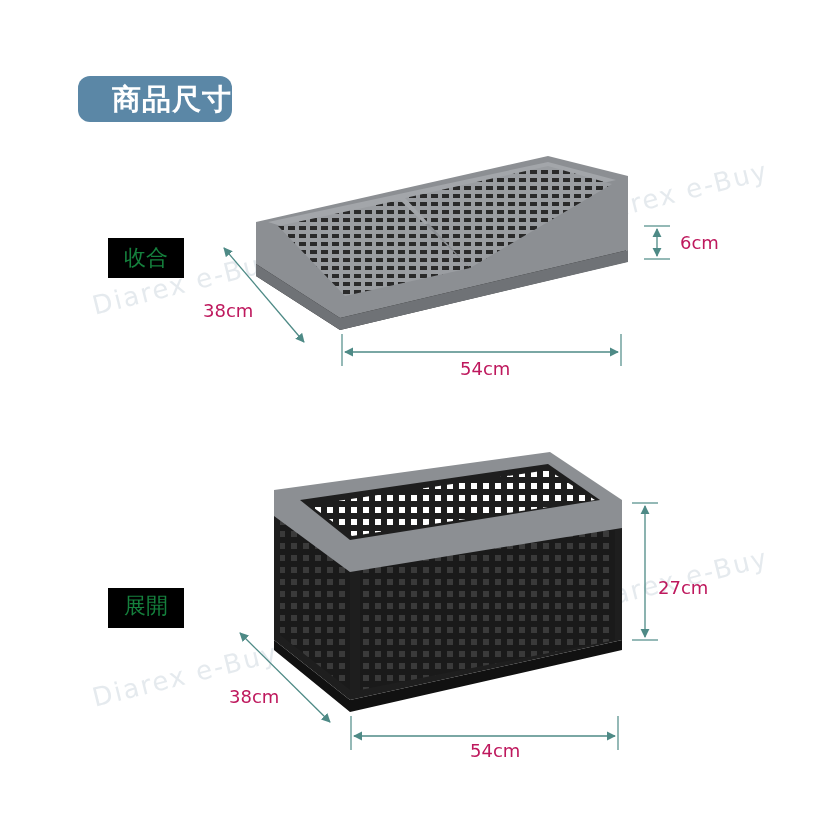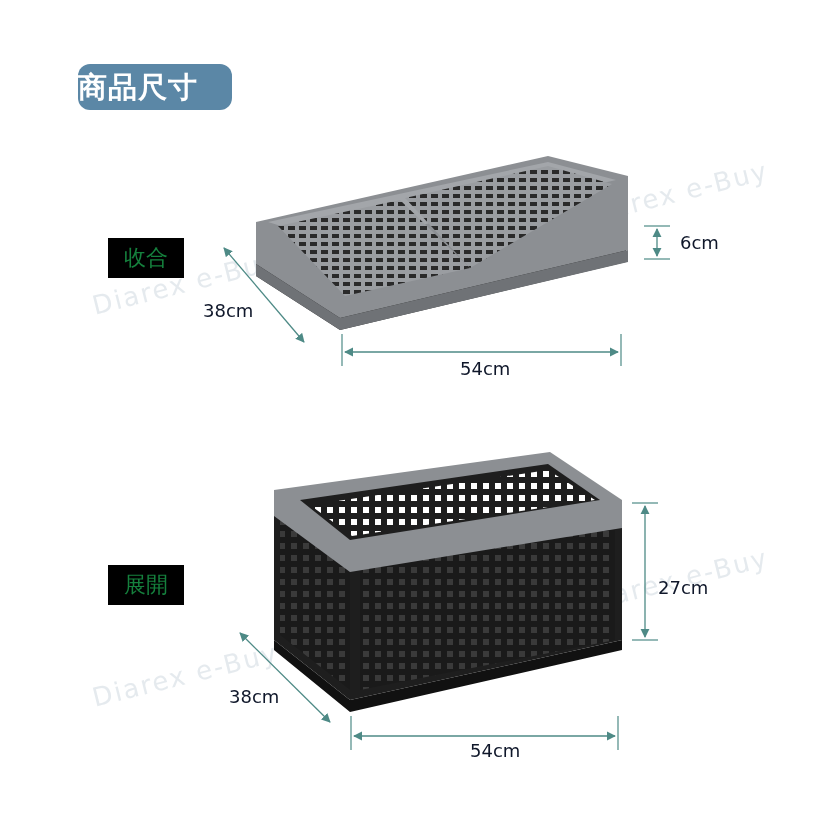--- a/index.html
+++ b/index.html
@@ -1,39 +1,39 @@
 <!DOCTYPE html>
 <html><head>
 <meta charset="utf-8">
 <style>
   html, body { margin:0; padding:0; background:#ffffff; }
   body { width:816px; height:816px; position:relative; overflow:hidden;
          font-family:"DejaVu Sans","Liberation Sans",sans-serif; }
-  .title-pill { position:absolute; left:78px; top:64px; width:154px; height:46px;
+  .title-pill { position:absolute; left:78px; top:76px; width:154px; height:46px;
     background:#5b87a6; border-radius:12px; color:#fff; font-weight:bold;
-    font-size:29px; line-height:46px; text-align:left; letter-spacing:1px; }
+    font-size:29px; line-height:46px; text-align:right; letter-spacing:1px; }
   .state-label { position:absolute; background:#000; color:#15803d; font-size:22px;
     width:76px; height:40px; line-height:40px; text-align:center; }
-  .dim-text { position:absolute; color:#0f172a; font-size:18px; }
+  .dim-text { position:absolute; color:#be185d; font-size:18px; }
   .watermark { position:absolute; color:rgba(180,195,205,0.35); font-size:26px;
     transform:rotate(-14deg); letter-spacing:2px; white-space:nowrap; }
   svg { position:absolute; left:0; top:0; }
 </style>
 </head>
 <body>
 
 <div class="title-pill">商品尺寸</div>
 
 <div class="watermark" style="left:580px;top:178px;">Diarex e-Buy</div>
 <div class="watermark" style="left:90px;top:268px;">Diarex e-Buy</div>
 <div class="watermark" style="left:580px;top:565px;">Diarex e-Buy</div>
 <div class="watermark" style="left:90px;top:660px;">Diarex e-Buy</div>
 
 <div class="state-label" style="left:108px;top:238px;">收合</div>
-<div class="state-label" style="left:108px;top:565px;">展開</div>
+<div class="state-label" style="left:108px;top:588px;font-family:Liberation Mono, monospace;">展開</div>
 
 <svg width="816" height="816">
   <defs>
     <marker id="arr" viewBox="0 0 10 10" refX="9" refY="5" markerWidth="7" markerHeight="7" orient="auto-start-reverse">
       <path d="M0,0 L10,5 L0,10 z" fill="#4e8a86"></path>
     </marker>
     <pattern id="holesG" width="11" height="8" patternUnits="userSpaceOnUse">
       <rect width="11" height="8" fill="#9a9da1"></rect>
       <rect x="2" y="2" width="7" height="4" fill="#2a2a2a"></rect>
     </pattern>

